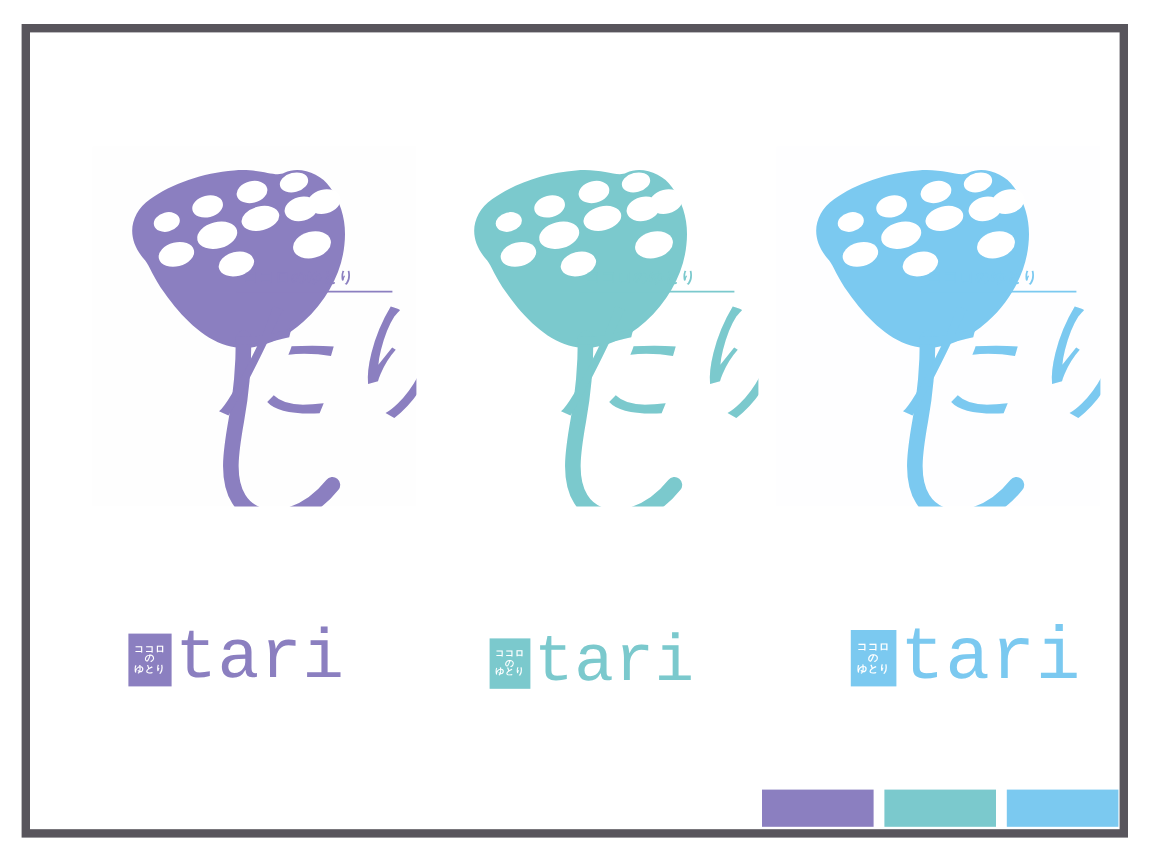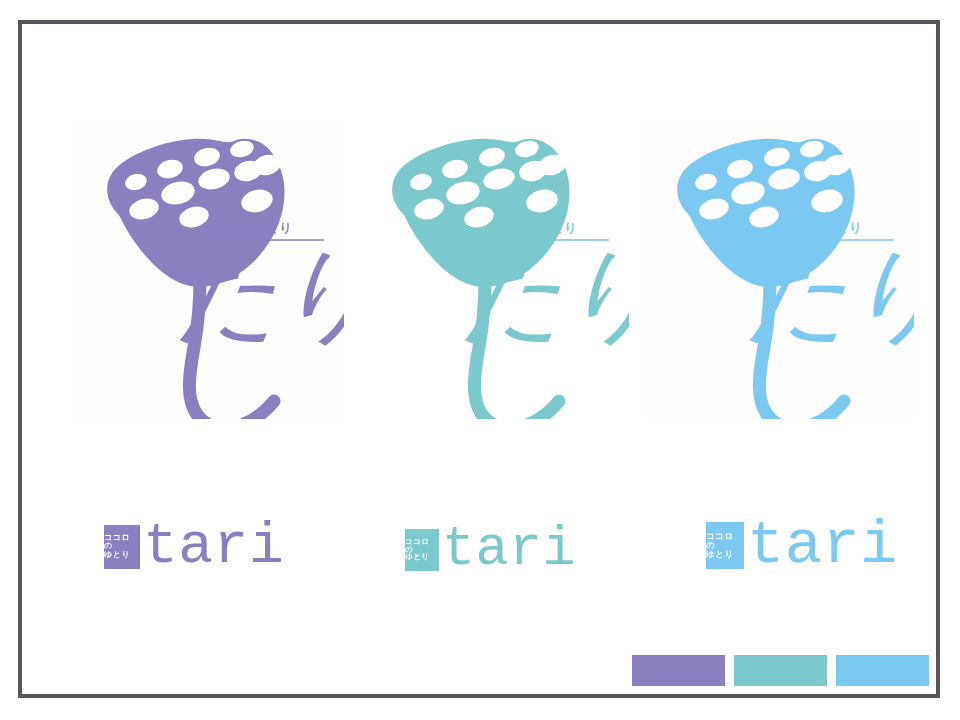--- a/index.html
+++ b/index.html
@@ -4,21 +4,21 @@
 <style>
   html,body{margin:0;padding:0;background:#ffffff;}
   body{
     width:960px;height:720px;overflow:hidden;
     font-family:"Liberation Sans","DejaVu Sans",sans-serif;
   }
   #slide{
     position:absolute;left:18px;top:20px;
     width:922px;height:678px;
     background:#ffffff;
-    border:4px solid #14b8a6;
+    border:7px solid #14b8a6;
     box-sizing:border-box;
   }
 
   
   .logo-row{position:absolute;left:0;top:0;width:100%;height:300px;}
   .logo-panel{
     position:absolute;top:95px;
     width:270px;height:300px;
     background:#fefefe;
   }
@@ -31,21 +31,21 @@
   .wordmark{
     position:absolute;
     display:flex;align-items:center;
     background:transparent;
   }
   .wm0{left:82px;top:490px;}
   .wm1{left:383px;top:494px;}
   .wm2{left:684px;top:486px;}
   .wm-badge{
     display:flex;flex-direction:column;
-    justify-content:center;
+    align-items:center;justify-content:center;
     color:#ffffff;
     line-height:1.05;
     letter-spacing:.5px;
     font-weight:700;
   }
   .wm-badge span{display:block;white-space:nowrap;}
   .wm-type{
     font-family:Liberation Mono, monospace;
     font-weight:400;
     letter-spacing:.5px;

